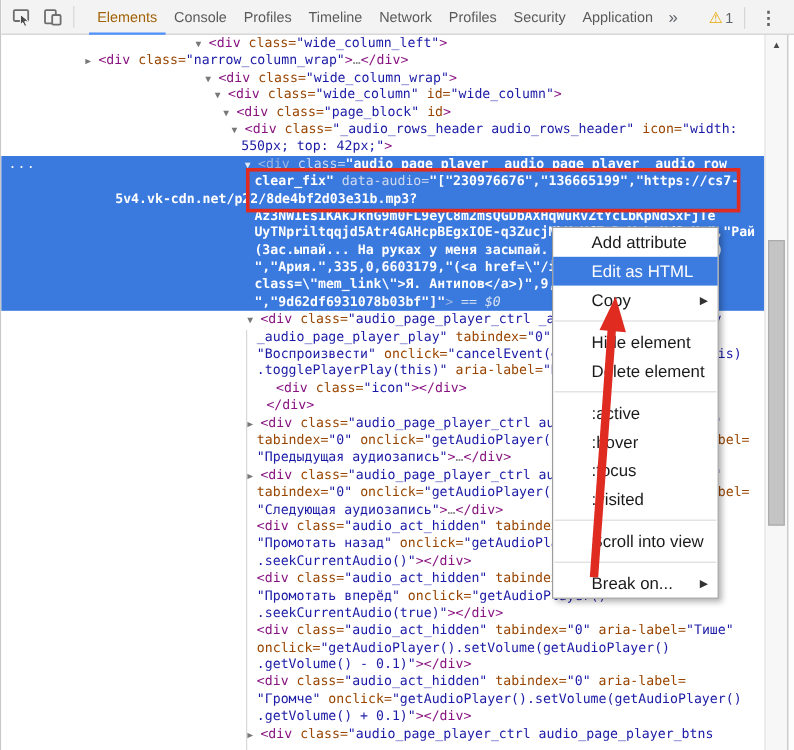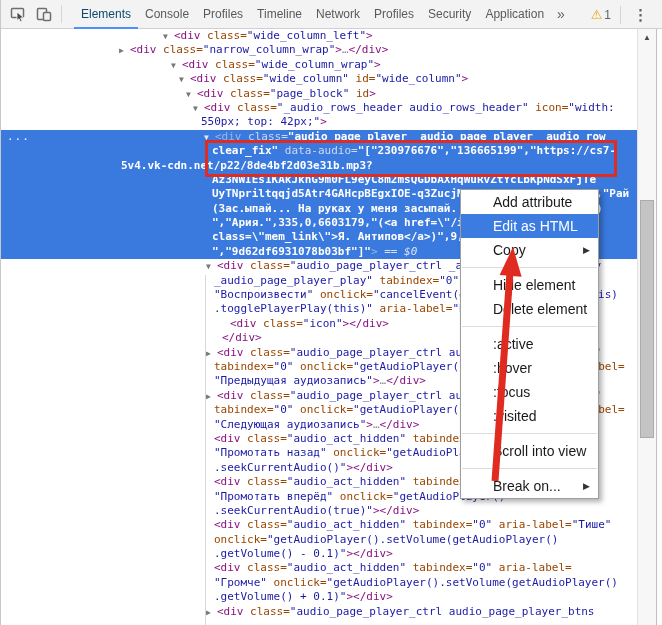--- a/index.html
+++ b/index.html
@@ -6,21 +6,21 @@
   body { background:#e9e9e9; font-family:"Liberation Sans", sans-serif; }
   .devtools { position:relative; width:662px; height:625px; background:#fff; overflow:hidden;
               border-left:1px solid #c8c8c8; }
   
   .toolbar { position:absolute; top:0; left:0; right:0; height:29px; background:#f3f3f3;
              border-bottom:1px solid #d0d0d0; display:flex; align-items:center; z-index:7; }
   .icon-btn { width:26px; height:26px; display:flex; align-items:center; justify-content:center; cursor:pointer; }
   .toolbar-sep { width:1px; height:18px; background:#d6d6d6; margin:0 4px; }
   .tabs { display:flex; height:29px; margin-left:8px; }
   .tab { padding:0 7px; font-size:12px; color:#5a5a5a; display:flex; align-items:center; height:29px; cursor:pointer; }
-  .tab.active { color:#0c4a6e; box-shadow: inset 0 -2px 0 #4d90fe; }
+  .tab.active { color:#a16207; box-shadow: inset 0 -2px 0 #4d90fe; }
   .tab-overflow { font-size:14px; color:#5f6368; padding:0 6px; cursor:pointer; }
   .toolbar-right { position:absolute; right:6px; top:0; height:29px; display:flex; align-items:center; }
   .warn { display:flex; align-items:center; gap:2px; cursor:pointer; padding:0 5px; }
   .warn-icon { color:#e8a600; font-size:13px; }
   .warn-count { color:#5f6368; font-size:12px; }
   .kebab { font-size:15px; font-weight:bold; color:#616161; padding:0 8px; cursor:pointer; }
   
   .code-pane { position:absolute; top:0; left:0; width:636px; height:625px; padding-top:29px;
                background:#fff; z-index:1; }
   .code-line { height:14.4px; line-height:14.4px; font-family:"DejaVu Sans Mono", monospace;
@@ -62,32 +62,32 @@
   .menu-sep { height:1px; background:#dcdcdc; margin:5px 1px; }
 </style>
 </head>
 <body>
 
 <div class="devtools">
 
   <div class="code-pane">
     <div id="code-before">
         <div class="code-line" style="padding-left: 162px;"><span class="tk-w">▼</span><span class="tk-p">&lt;div</span><span class="tk-a"> class=</span><span class="tk-v">"wide_column_left"</span><span class="tk-p">&gt;</span></div>
-        <div class="code-line" style="padding-left: 118px;"><span class="tk-w">▶</span><span class="tk-p">&lt;div</span><span class="tk-a"> class=</span><span class="tk-v">"narrow_column_wrap"</span><span class="tk-p">&gt;</span><span class="tk-g">…</span><span class="tk-p">&lt;/div&gt;</span></div>
+        <div class="code-line" style="padding-left: 70px;"><span class="tk-w">▶</span><span class="tk-p">&lt;div</span><span class="tk-a"> class=</span><span class="tk-v">"narrow_column_wrap"</span><span class="tk-p">&gt;</span><span class="tk-g">…</span><span class="tk-p">&lt;/div&gt;</span></div>
         <div class="code-line" style="padding-left: 170px;"><span class="tk-w">▼</span><span class="tk-p">&lt;div</span><span class="tk-a"> class=</span><span class="tk-v">"wide_column_wrap"</span><span class="tk-p">&gt;</span></div>
         <div class="code-line" style="padding-left: 178px;"><span class="tk-w">▼</span><span class="tk-p">&lt;div</span><span class="tk-a"> class=</span><span class="tk-v">"wide_column"</span><span class="tk-a"> id=</span><span class="tk-v">"wide_column"</span><span class="tk-p">&gt;</span></div>
         <div class="code-line" style="padding-left: 185px;"><span class="tk-w">▼</span><span class="tk-p">&lt;div</span><span class="tk-a"> class=</span><span class="tk-v">"page_block"</span><span class="tk-a"> id</span><span class="tk-p">&gt;</span></div>
         <div class="code-line" style="padding-left: 192px;"><span class="tk-w">▼</span><span class="tk-p">&lt;div</span><span class="tk-a"> class=</span><span class="tk-v">"_audio_rows_header audio_rows_header"</span><span class="tk-a"> icon=</span><span class="tk-v">"width:</span></div>
         <div class="code-line" style="padding-left: 200px;"><span class="tk-v">550px; top: 42px;"</span><span class="tk-p">&gt;</span></div>
       </div>
     <div id="code-selected">
       <div class="gutter-dots">...</div>
     <div class="code-line" style="padding-left: 203px;"><span class="tk-w">▼</span><span class="tk-p">&lt;div</span><span class="tk-a"> class=</span><span class="tk-v">"audio_page_player _audio_page_player _audio_row</span></div>
         <div class="code-line" style="padding-left: 211px;"><span class="tk-v">clear_fix"</span><span class="tk-a"> data-audio=</span><span class="tk-v">"["230976676","136665199","https://cs7-</span></div>
-        <div class="code-line" style="padding-left: 120px;"><span class="tk-v">5v4.vk-cdn.net/p22/8de4bf2d03e31b.mp3?</span></div>
+        <div class="code-line" style="padding-left: 95px;"><span class="tk-v">5v4.vk-cdn.net/p22/8de4bf2d03e31b.mp3?</span></div>
         <div class="code-line" style="padding-left: 211px;"><span class="tk-v">Az3NWIEs1KAkJknG9m0FL9eyC8m2msQGDbAXHqWuRvZtYcLbKpNdSxFjTe</span></div>
         <div class="code-line" style="padding-left: 211px;"><span class="tk-v">UyTNpriltqqjd5Atr4GAHcpBEgxIOE-q3ZucjMbKwXfTqRvYpLgNdSzHc","Рай</span></div>
         <div class="code-line" style="padding-left: 211px;"><span class="tk-v">(Зас.ыпай... На руках у меня засыпай. Засыпай мой милый...)</span></div>
         <div class="code-line" style="padding-left: 211px;"><span class="tk-v">","Ария.",335,0,6603179,"(&lt;a href=\"/id41273279\" </span></div>
         <div class="code-line" style="padding-left: 211px;"><span class="tk-v">class=\"mem_link\"&gt;Я. Антипов&lt;/a&gt;)",9,0,\"\",0,0,"</span></div>
         <div class="code-line" style="padding-left: 211px;"><span class="tk-v">","9d62df6931078b03bf"]"</span><span class="tk-p">&gt;</span><span class="tk-g"> == $0</span></div>
       </div>
     <div id="code-after">
         <div class="code-line" style="padding-left: 205px;"><span class="tk-w">▼</span><span class="tk-p">&lt;div</span><span class="tk-a"> class=</span><span class="tk-v">"audio_page_player_ctrl _audio_page_player_play</span></div>
         <div class="code-line" style="padding-left: 213px;"><span class="tk-v">_audio_page_player_play"</span><span class="tk-a"> tabindex=</span><span class="tk-v">"0"</span><span class="tk-a"> aria-label=</span></div>

